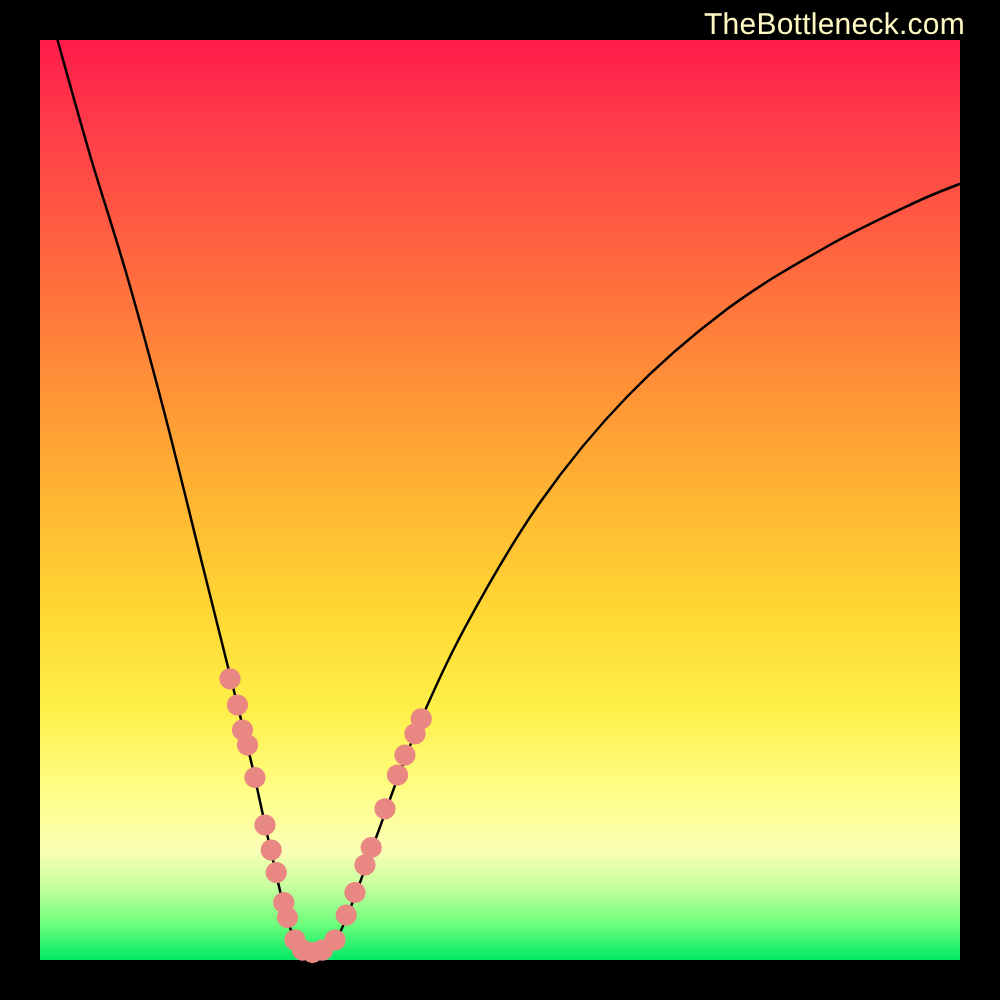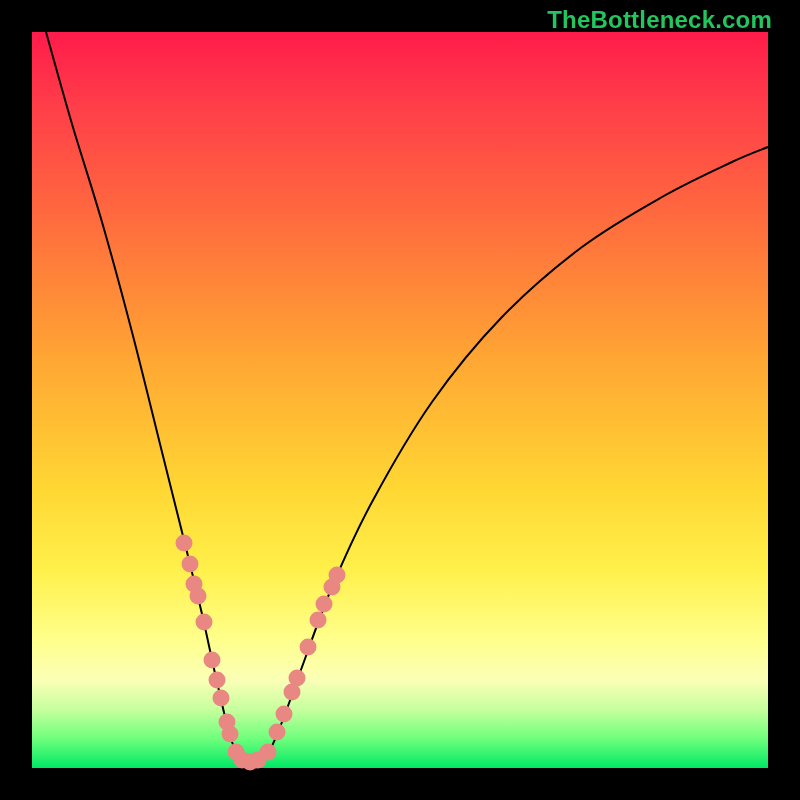--- a/index.html
+++ b/index.html
@@ -40,22 +40,22 @@
       #c8ff9e 92%,
       #6fff7c 96%,
       #00e865 100%
     );
   }
   .watermark {
     position: absolute;
     top: 6px;
     right: 28px;
     font-size: 24px;
-    font-weight: 700;
-    color: #22c55e;
+    font-weight: 400;
+    color: #fef9c3;
     letter-spacing: 0.2px;
     user-select: none;
   }
   svg.curve {
     position: absolute;
     left: 0;
     top: 0;
     width: 736px;
     height: 736px;
     overflow: visible;

